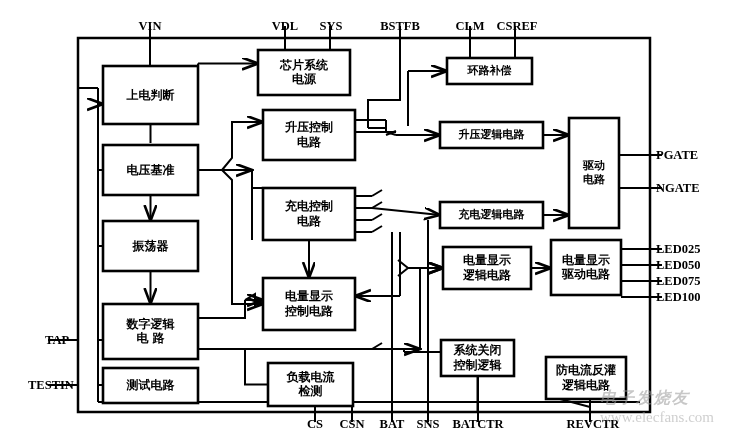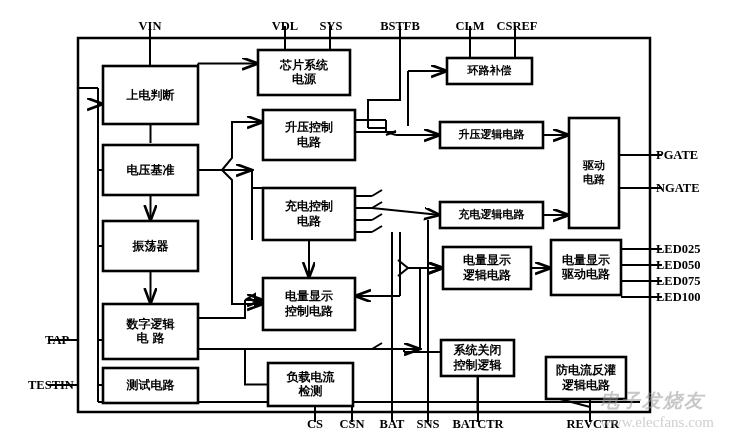--- a/index.html
+++ b/index.html
@@ -6,21 +6,21 @@
   body{width:738px;height:445px;overflow:hidden;
        font-family:"Liberation Serif","DejaVu Serif",serif;}
   #stage{position:relative;width:738px;height:445px;background:#fff;}
   svg{position:absolute;left:0;top:0;}
   .blk-text{font-family:"DejaVu Sans","Liberation Sans",sans-serif;
             font-weight:700;fill:#000;text-anchor:middle;dominant-baseline:middle;}
   .pin-text{font-family:"Liberation Serif","DejaVu Serif",serif;
             font-weight:700;fill:#000;font-size:12.5px;}
   .wm{position:absolute;pointer-events:none;opacity:.55;}
   .wm-cn{font-family:"DejaVu Sans","Liberation Sans",sans-serif;font-weight:700;
-         font-size:19px;color:#9a9a9a;font-style:italic;letter-spacing:2px;}
+         font-size:16px;color:#9a9a9a;font-style:italic;letter-spacing:2px;}
   .wm-url{font-family:"Liberation Serif","DejaVu Serif",serif;font-size:15px;color:#a8a8a8;}
 </style>
 </head>
 <body>
 
 <div id="stage">
 
   <svg id="diagram" width="738" height="445">
     <defs>
       <marker id="arr" markerWidth="9" markerHeight="9" refX="8" refY="3" orient="auto" markerUnits="strokeWidth">

